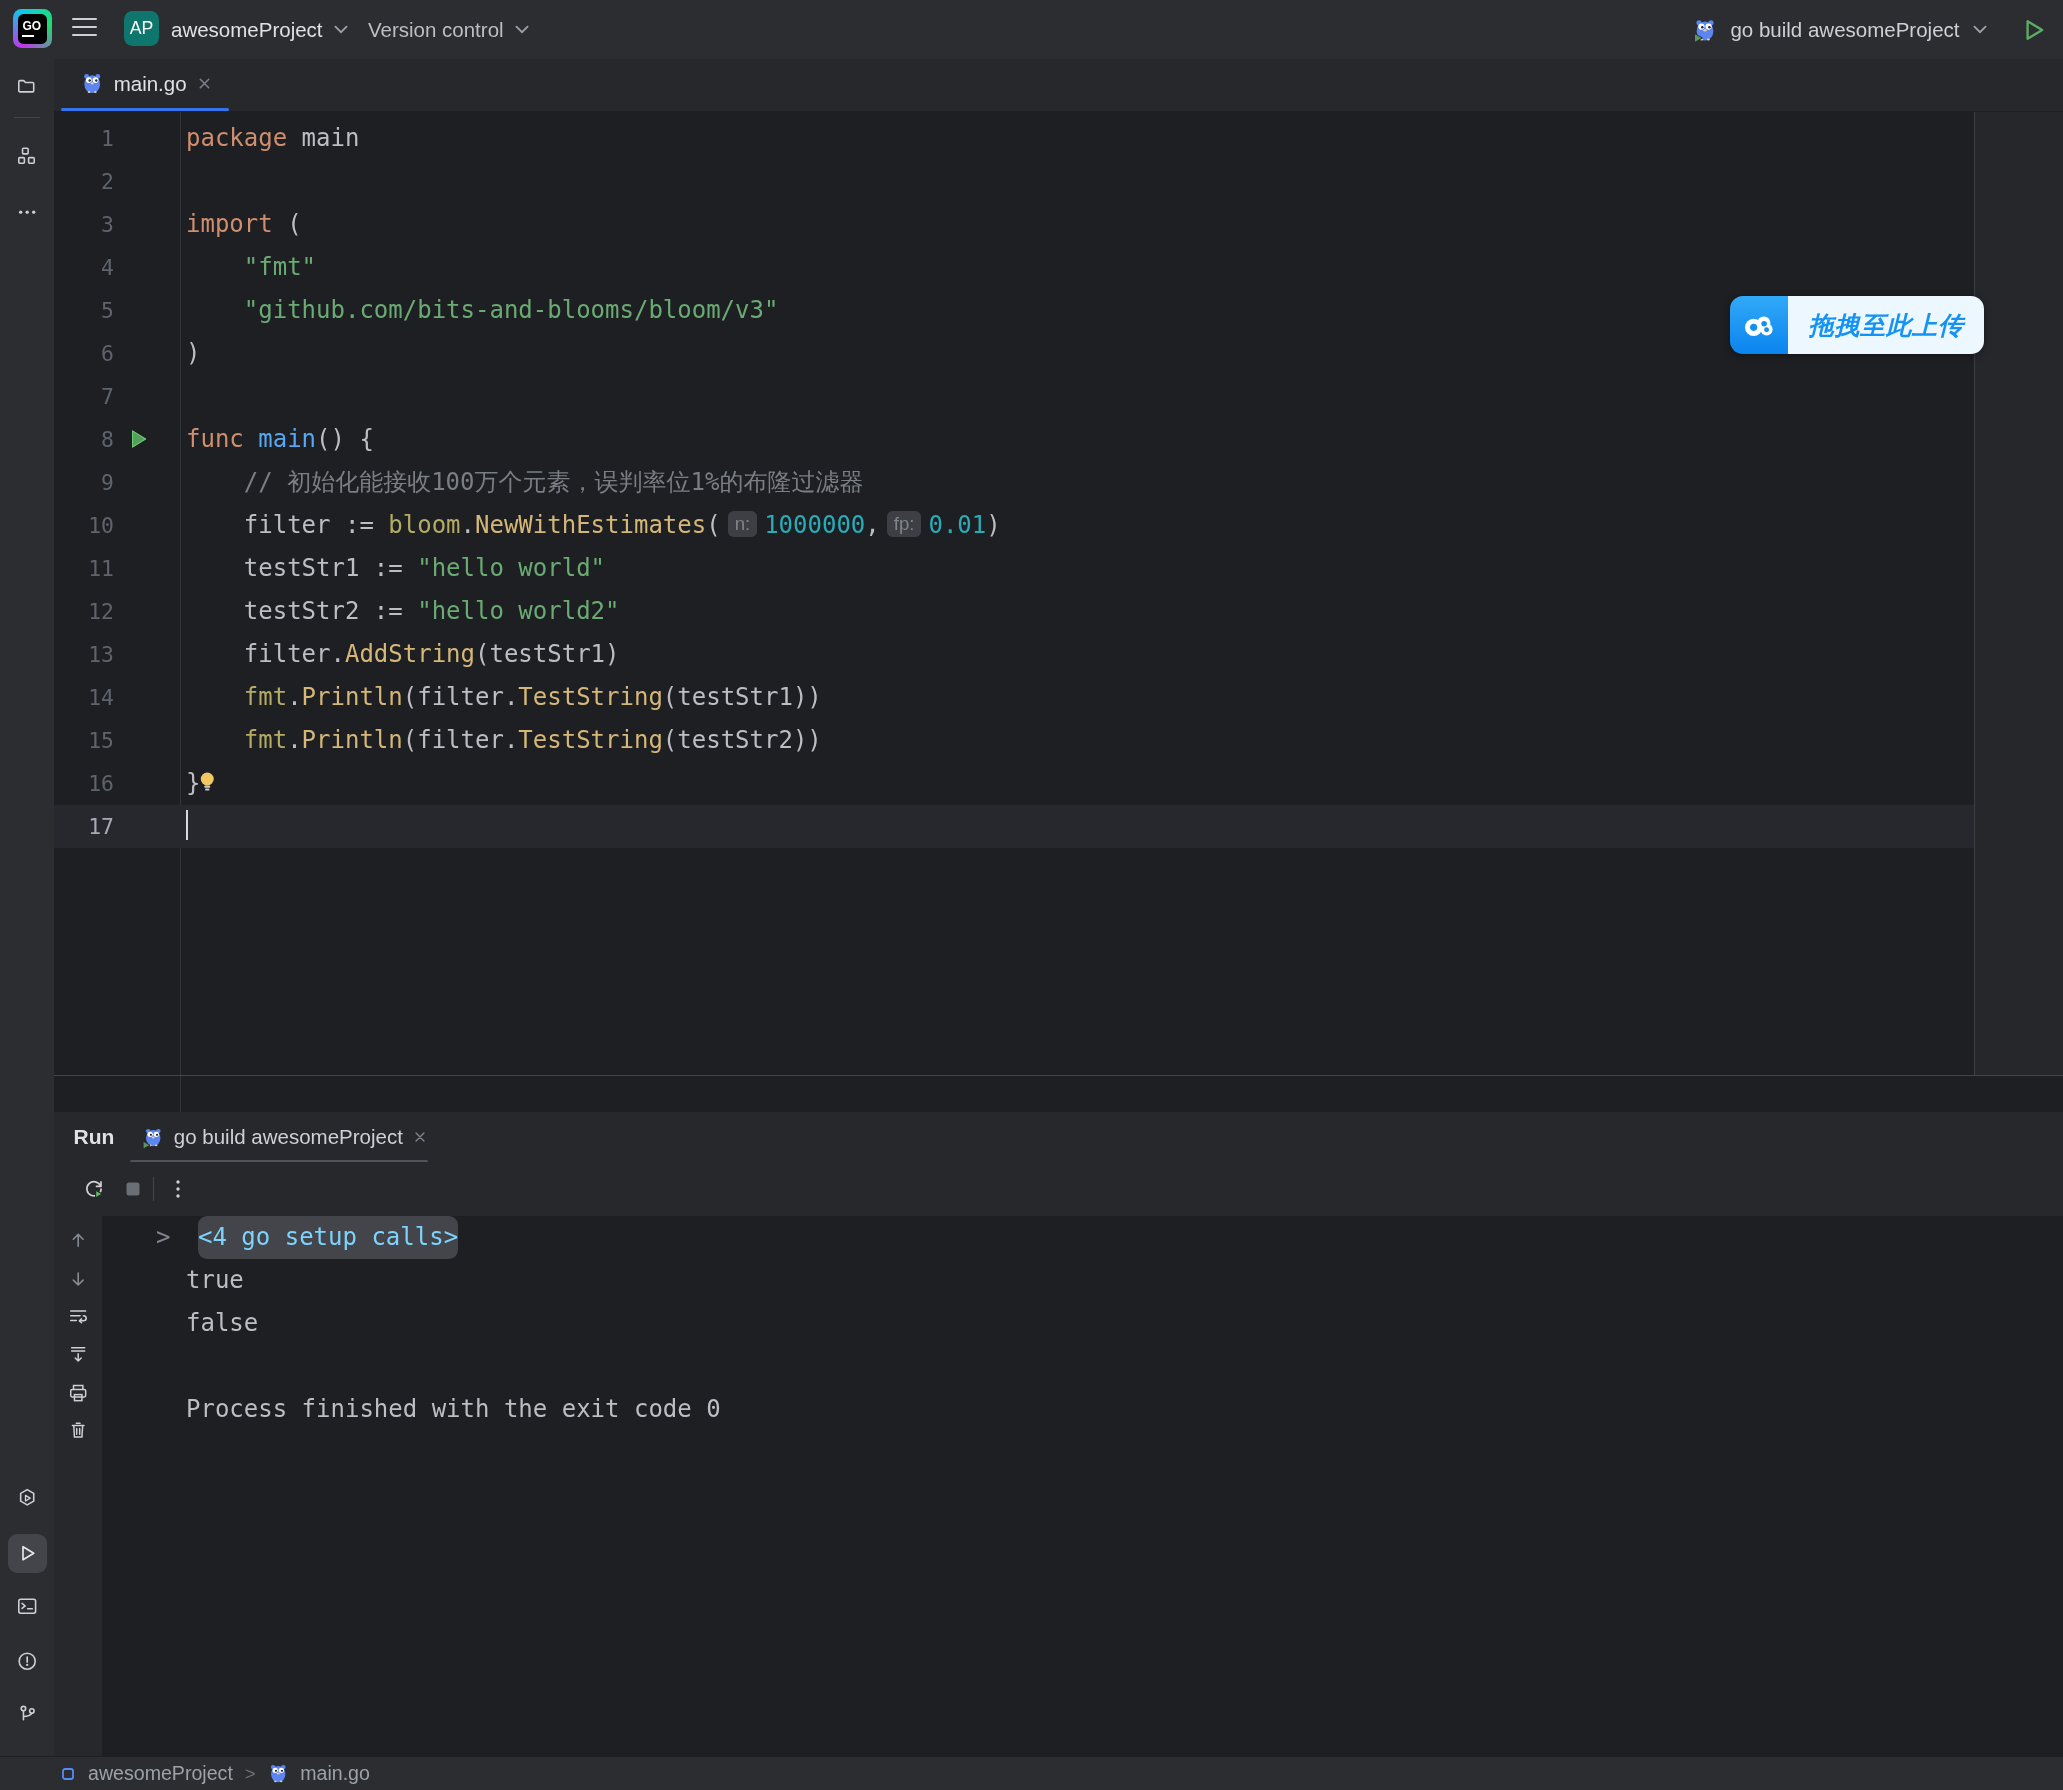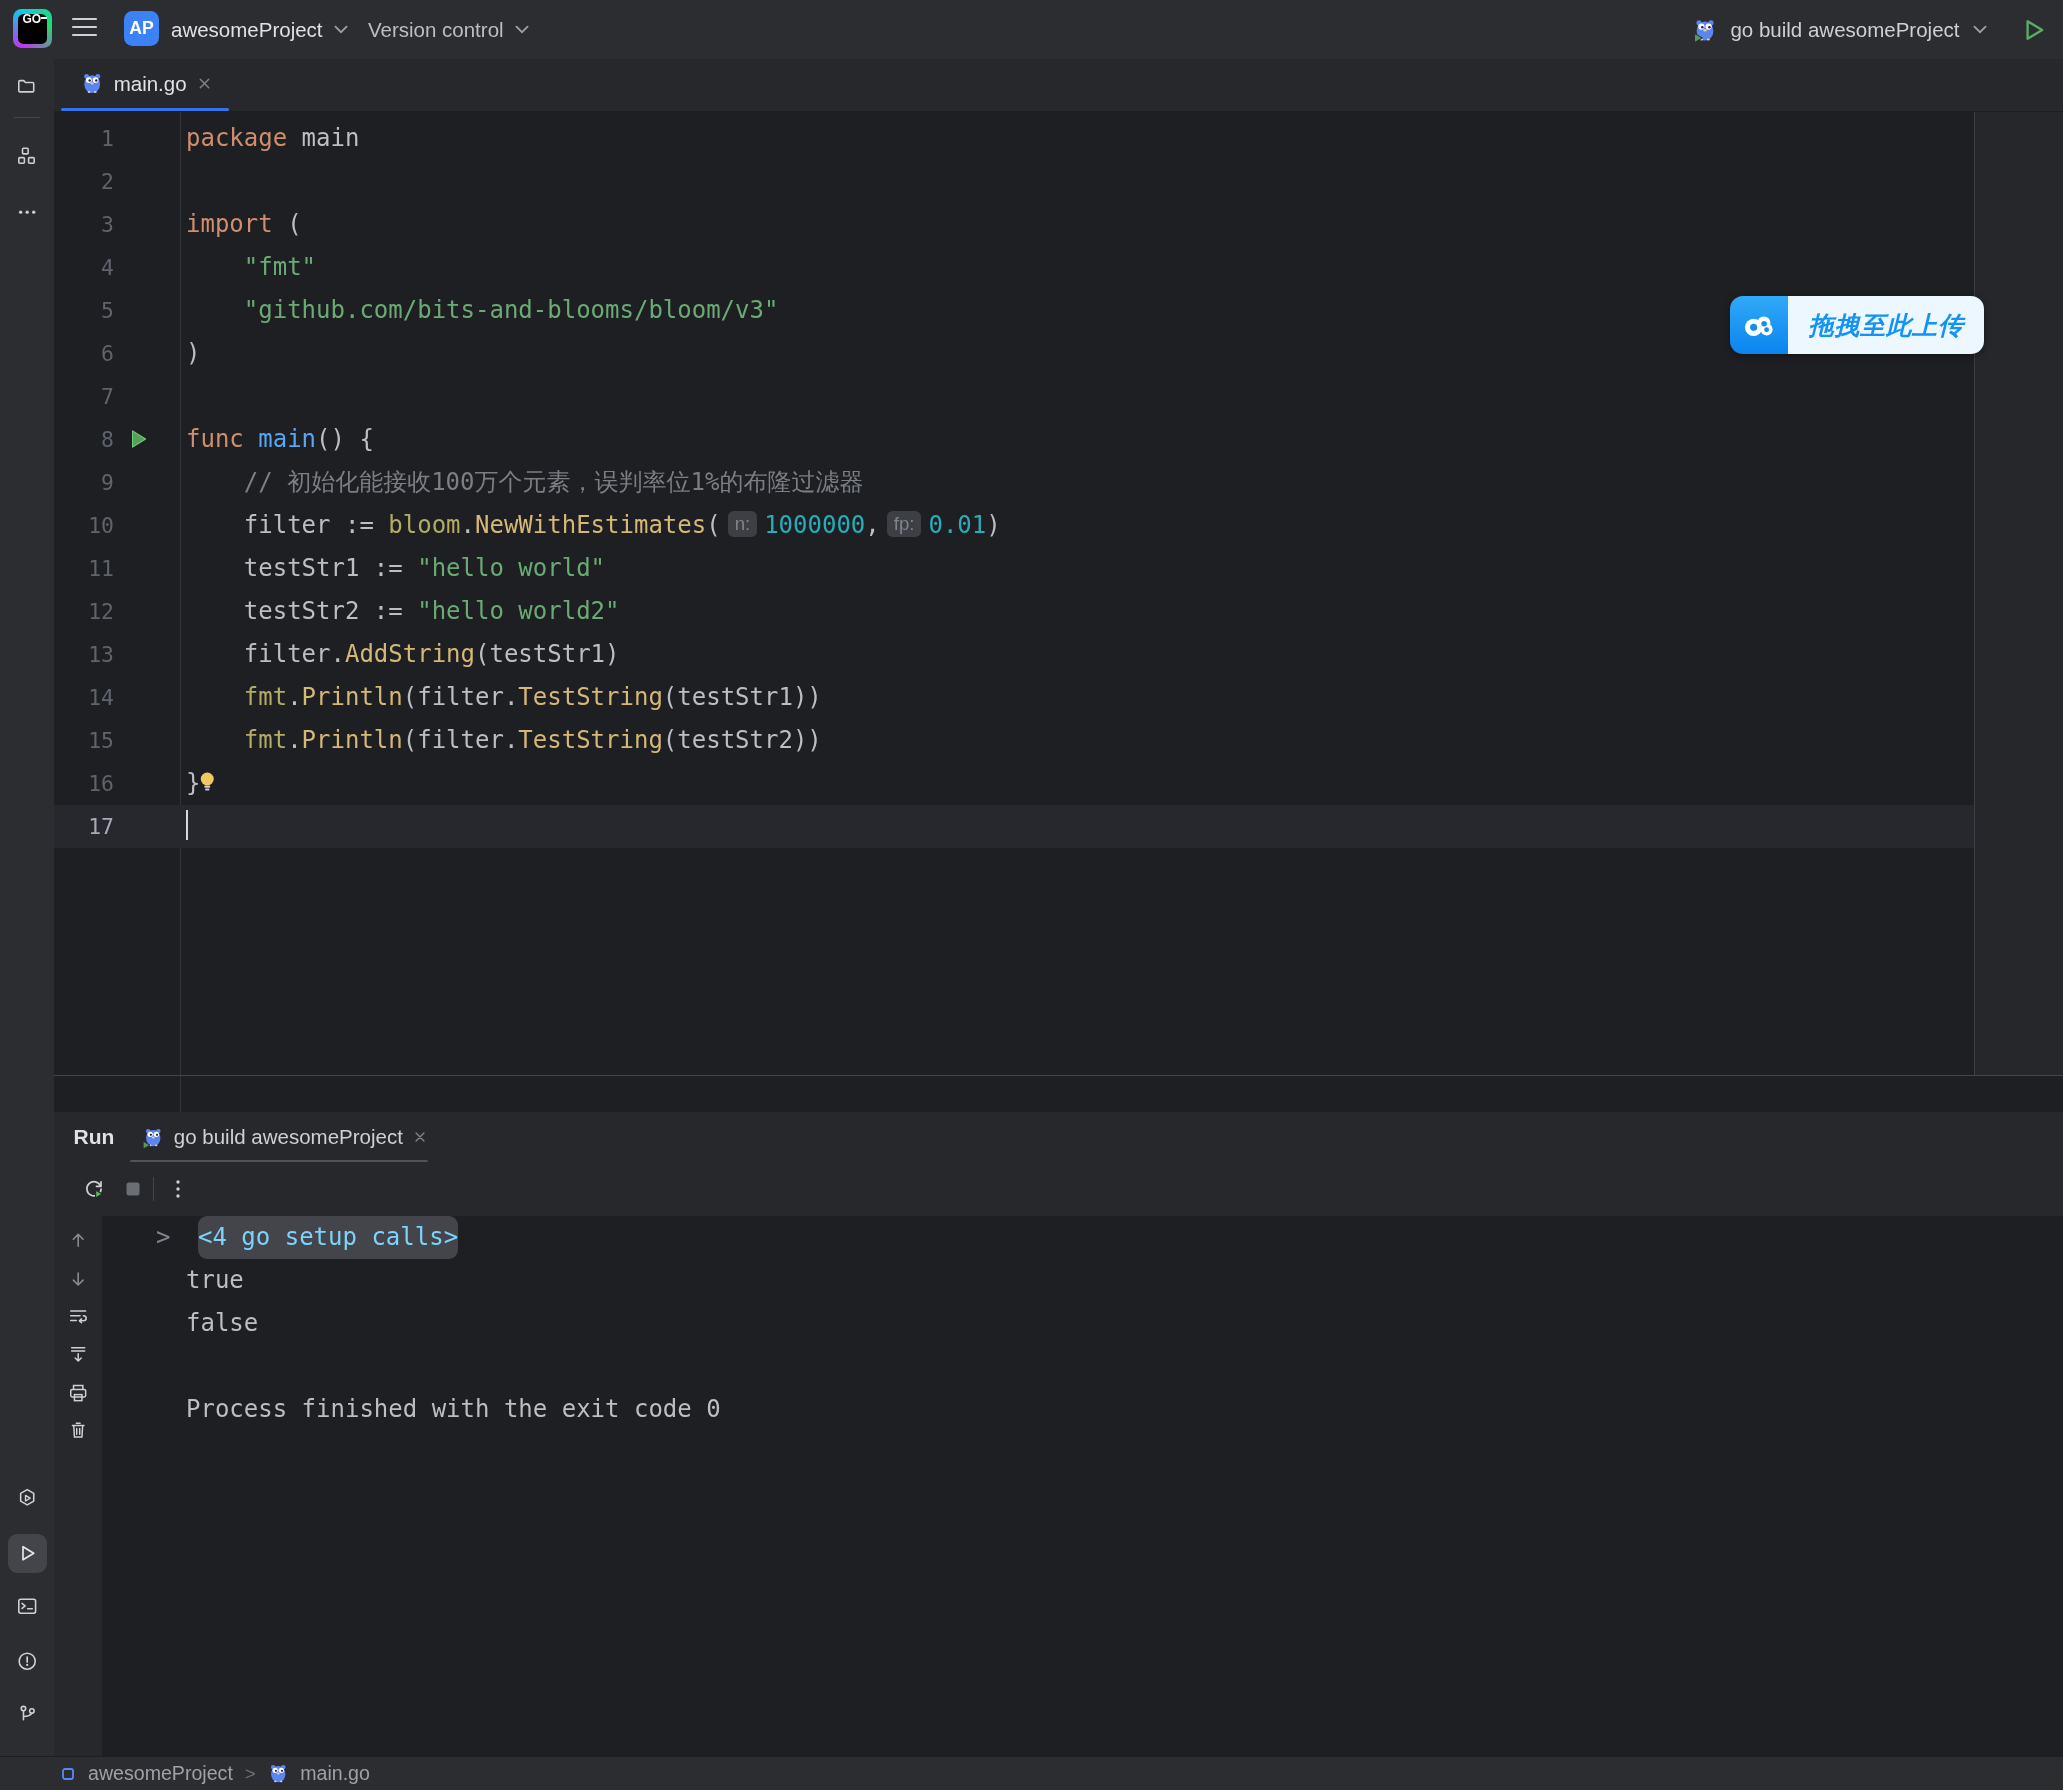--- a/index.html
+++ b/index.html
@@ -5,26 +5,26 @@
   html,body{margin:0;padding:0;background:#1e1f22;}
   body{width:2063px;height:1791px;position:relative;overflow:hidden;
        font-family:"Liberation Sans",sans-serif;color:#dfe1e5;}
   svg{display:block;}
 
   
   #toolbar{position:absolute;left:0;top:0;width:2063px;height:59px;background:#2b2d30;border-bottom:0.9px solid #1e1f22;}
   #logo{position:absolute;left:13px;top:9.3px;width:39px;height:39px;border-radius:8.4px;
         background:conic-gradient(from 210deg,#c433ee,#0ccbe6 120deg,#21dc69 230deg,#c433ee 360deg);}
   #logo .inner{position:absolute;left:4.7px;top:4.7px;right:4.7px;bottom:4.7px;background:#000;border-radius:5.6px;
-        color:#fff;font-size:12px;font-weight:bold;display:flex;flex-direction:row;justify-content:center;padding-left:4.7px;line-height:11.2px;}
+        color:#fff;font-size:12px;font-weight:bold;display:flex;flex-direction:column;justify-content:center;padding-left:4.7px;line-height:11.2px;}
   #logo .inner .bar{width:11.2px;height:2.3px;background:#fff;margin-top:2.8px;}
   #hamburger{position:absolute;left:72px;top:17.7px;width:25px;height:22.4px;cursor:pointer;}
   #hamburger span{display:block;height:2.2px;background:#ced0d6;margin:0 0 6px 0;border-radius:0.9px;}
-  .chip{position:absolute;left:124px;top:11.2px;width:35px;height:35px;border-radius:8.4px;background:#3b82f6;
-        color:#fff;font-weight:bold;font-size:17.7px;display:flex;align-items:center;justify-content:center;}
+  .chip{position:absolute;left:124px;top:11.2px;width:35px;height:35px;border-radius:8.4px;background:#0f766e;
+        color:#fff;font-weight:normal;font-size:17.7px;display:flex;align-items:center;justify-content:center;}
   #project-sel{position:absolute;left:171px;top:0;height:59px;display:flex;align-items:center;gap:11.2px;font-size:20.5px;color:#dfe1e5;}
   #vcs-sel{position:absolute;left:368px;top:0;height:59px;display:flex;align-items:center;gap:11.2px;font-size:20.5px;color:#bcbec4;}
   #run-widget{position:absolute;right:15px;top:0;height:59px;display:flex;align-items:center;gap:13px;}
   #run-widget .cfg-label{font-size:20.5px;color:#ced0d6;}
   .chev{width:14px;height:9.3px;}
   .gopher-wrap{position:relative;width:24px;height:24px;}
   .gopher-wrap .play-mini{position:absolute;left:-1.9px;bottom:-2.8px;}
 
   
   #activity{position:absolute;left:0;top:59px;width:54px;height:1698px;background:#2b2d30;border-right:0.9px solid #1e1f22;}

